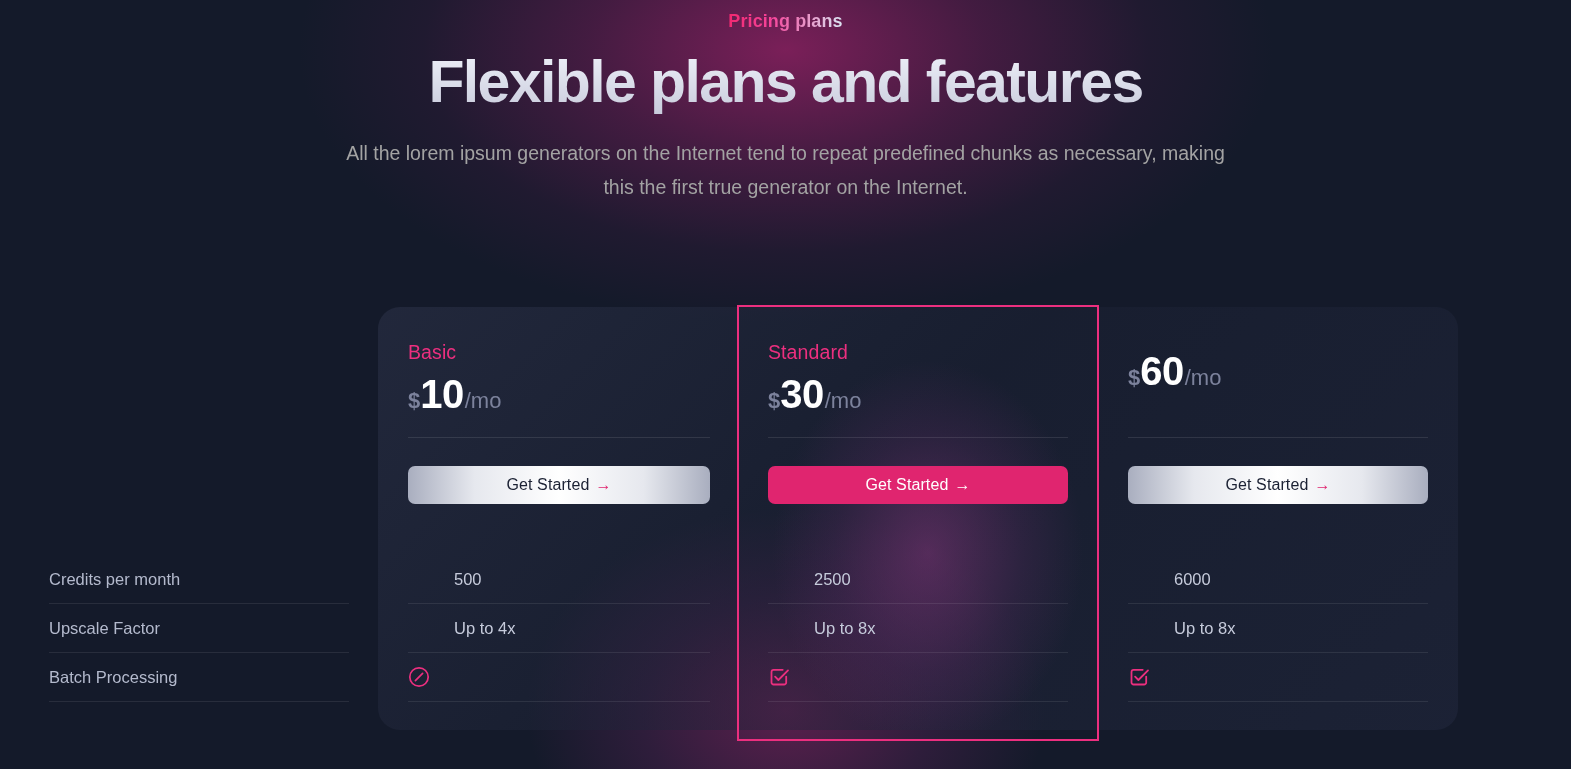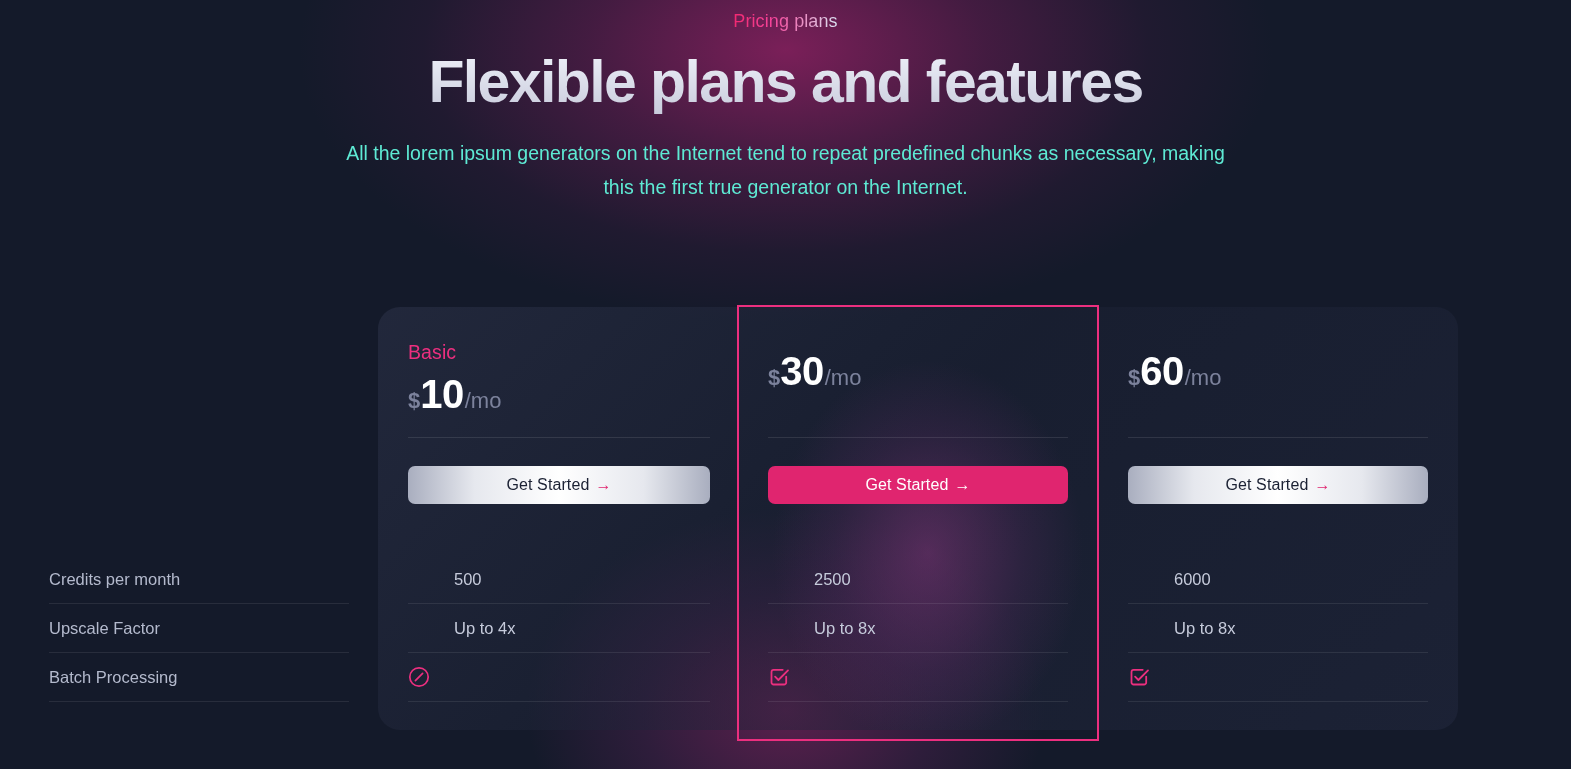--- a/index.html
+++ b/index.html
@@ -57,21 +57,21 @@
   
   .header {
     position: relative;
     z-index: 3;
     text-align: center;
     padding-top: 11px;
   }
 
   .eyebrow {
     font-size: 18px;
-    font-weight: 400;
+    font-weight: 700;
     letter-spacing: 0.1px;
     background: linear-gradient(100deg, #f2276f 0%, #f5449a 38%, #dcdff0 95%);
     -webkit-background-clip: text;
     background-clip: text;
     color: transparent;
     display: inline-block;
   }
 
   .headline {
     margin-top: 19px;
@@ -84,21 +84,21 @@
     background-clip: text;
     color: transparent;
     display: inline-block;
   }
 
   .subhead {
     margin: 21px auto 0;
     width: 880px;
     font-size: 19.5px;
     line-height: 34px;
-    color: #5eead4;
+    color: #a3a3a3;
     font-weight: 400;
   }
 
   
   .table-wrap {
     position: absolute;
     left: 0;
     top: 307px;
     width: 1571px;
     height: 430px;
@@ -284,20 +284,21 @@
       <div class="col-basic plan-head">
         <div class="plan-name">Basic</div>
         <div class="plan-price">
           <span class="currency">$</span>
           <span class="amount">10</span>
           <span class="period">/mo</span>
         </div>
       </div>
 
       <div class="col-std plan-head">
+        <div class="plan-name">Standard</div>
         <div class="plan-price">
           <span class="currency">$</span>
           <span class="amount">30</span>
           <span class="period">/mo</span>
         </div>
       </div>
 
       <div class="col-ult plan-head">
         <div class="plan-price">
           <span class="currency">$</span>

